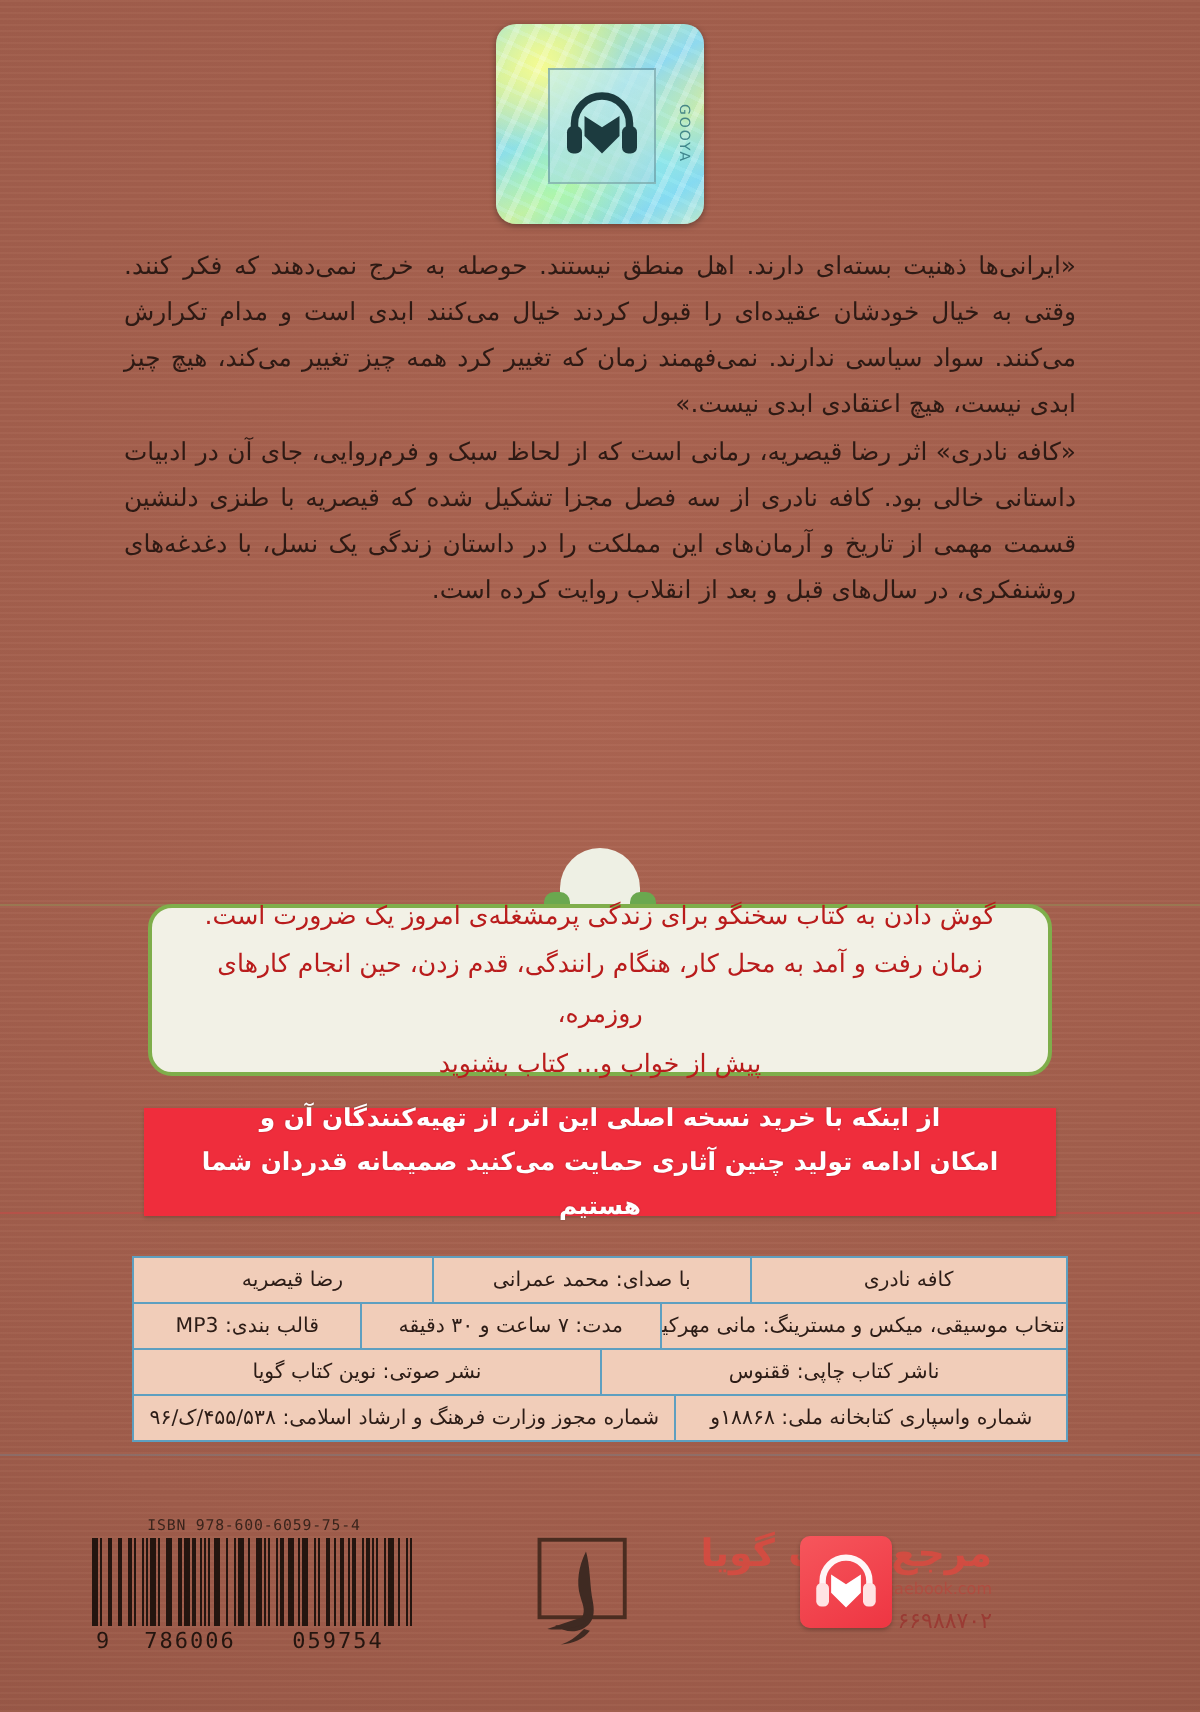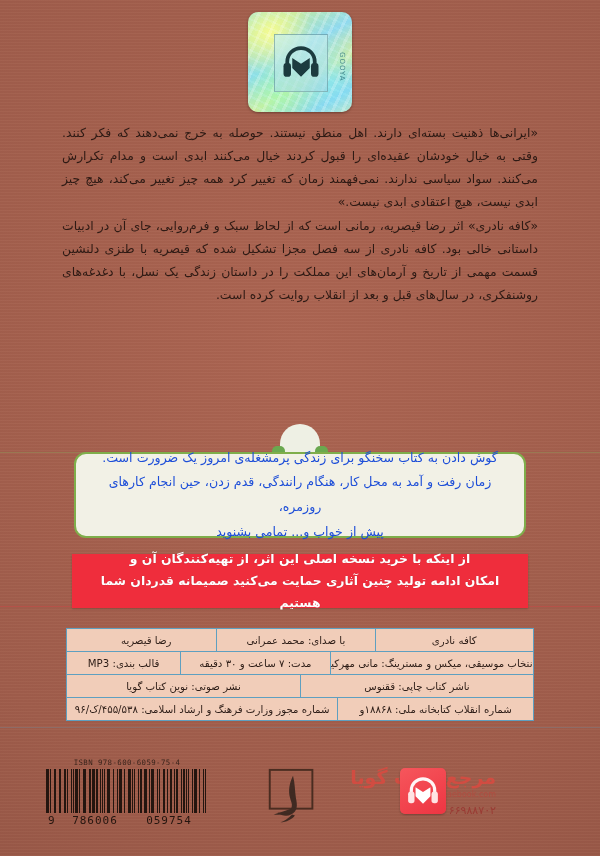--- a/index.html
+++ b/index.html
@@ -134,21 +134,21 @@
     height: 82px;
     background: #f2f1e6;
     border: 2px solid #7fae4b;
     border-radius: 12px;
     z-index: 2;
     display: flex;
     align-items: center;
     justify-content: center;
   }
   .listen-text {
-    color: #1d4ed8;
+    color: #b91c1c;
     font-size: 12.6px;
     line-height: 1.95;
     text-align: center;
     padding: 0 14px;
   }
   .listen-text p { margin: 0; }
 
   
   .red-band {
     position: absolute;
@@ -357,21 +357,21 @@
   <div class="listen-wrap">
     <div class="headphone-deco">
       <div class="band"></div>
       <div class="ear l"></div>
       <div class="ear r"></div>
     </div>
     <div class="listen-box">
       <div class="listen-text">
         <p>گوش دادن به کتاب سخنگو برای زندگی پرمشغله‌ی امروز یک ضرورت است.</p>
         <p>زمان رفت و آمد به محل کار، هنگام رانندگی، قدم زدن، حین انجام کارهای روزمره،</p>
-        <p>پیش از خواب و... تمامی بشنوید</p>
+        <p>پیش از خواب و... کتاب بشنوید</p>
       </div>
     </div>
   </div>
 
   <div class="red-band">
     <div class="red-text">
       <p>از اینکه با خرید نسخه اصلی این اثر، از تهیه‌کنندگان آن و</p>
       <p>امکان ادامه تولید چنین آثاری حمایت می‌کنید صمیمانه قدردان شما هستیم</p>
     </div>
   </div>
@@ -385,21 +385,21 @@
     <div class="spec-row">
       <div class="spec-cell c-45">انتخاب موسیقی، میکس و مسترینگ: مانی مهرکیا</div>
       <div class="spec-cell c-33">مدت: ۷ ساعت و ۳۰ دقیقه</div>
       <div class="spec-cell c-25">قالب بندی: MP3</div>
     </div>
     <div class="spec-row">
       <div class="spec-cell c-50">ناشر کتاب چاپی: ققنوس</div>
       <div class="spec-cell c-50">نشر صوتی: نوین کتاب گویا</div>
     </div>
     <div class="spec-row">
-      <div class="spec-cell c-42">شماره انقلاب کتابخانه ملی: ۱۸۸۶۸و</div>
+      <div class="spec-cell c-42">شماره واسپاری کتابخانه ملی: ۱۸۸۶۸و</div>
       <div class="spec-cell c-58">شماره مجوز وزارت فرهنگ و ارشاد اسلامی: ۴۵۵/۵۳۸/ک/۹۶</div>
     </div>
   </div>
 
 
   <div class="bottom">
 
     <div class="barcode-wrap">
       <div class="isbn-label">ISBN 978-600-6059-75-4</div>
       <div class="barcode-bars" id="barcode-bars">

